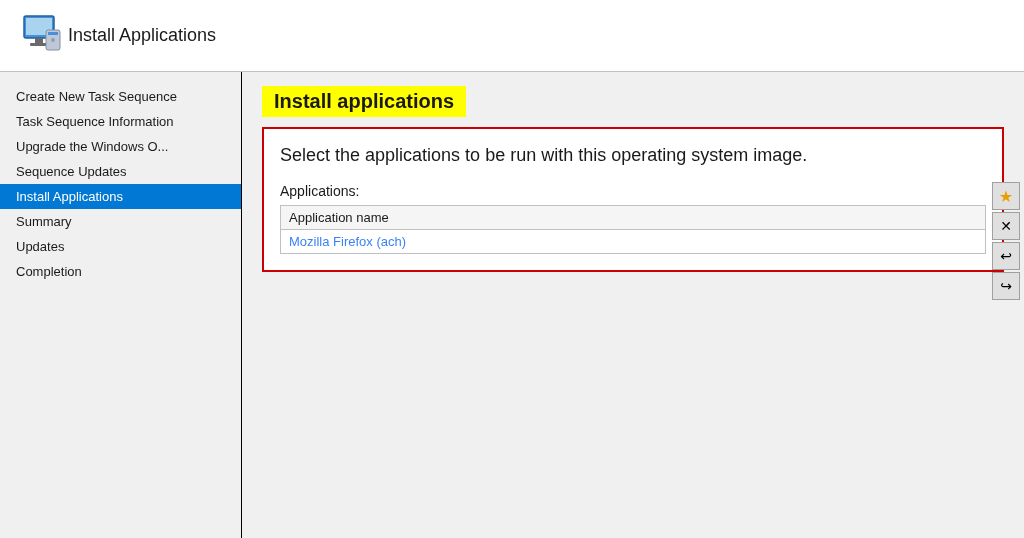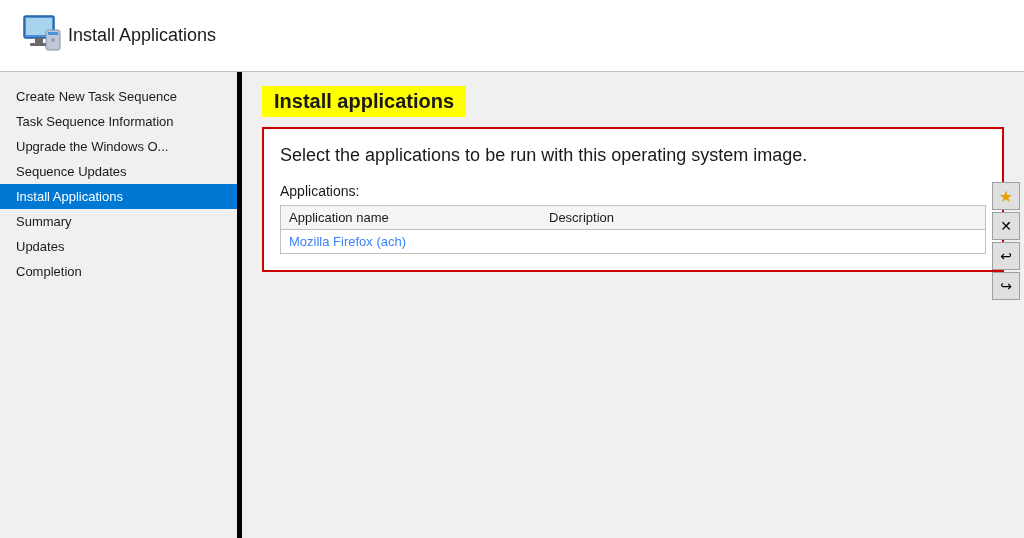--- a/index.html
+++ b/index.html
@@ -23,21 +23,21 @@
     
     .main-layout {
       display: flex;
       height: calc(538px - 72px);
     }
 
     
     .sidebar {
       width: 242px;
       background: #f0f0f0;
-      border-right: 5px solid #000000;
+      border-right: 1px solid #000000;
       padding: 12px 0;
       flex-shrink: 0;
     }
     .sidebar-item {
       padding: 5px 16px;
       cursor: pointer;
       color: #1a1a1a;
       font-size: 13px;
       white-space: nowrap;
       overflow: hidden;
@@ -208,21 +208,20 @@
       <span class="page-title">Install applications</span>
     </div>
 
     <div class="content-panel">
       <p class="panel-description">Select the applications to be run with this operating system image.</p>
       <p class="panel-label">Applications:</p>
 
       <div class="app-table">
         <div class="app-table-header">
           <div class="app-table-header-cell name-col">Application name</div>
-          <div class="app-table-header-cell desc-col">Description</div>
         </div>
         <div class="app-table-row">
           <div class="app-table-cell name-col">Mozilla Firefox (ach)</div>
           <div class="app-table-cell desc-col"></div>
         </div>
       </div>
     </div>
 
   </div>
 </div>

